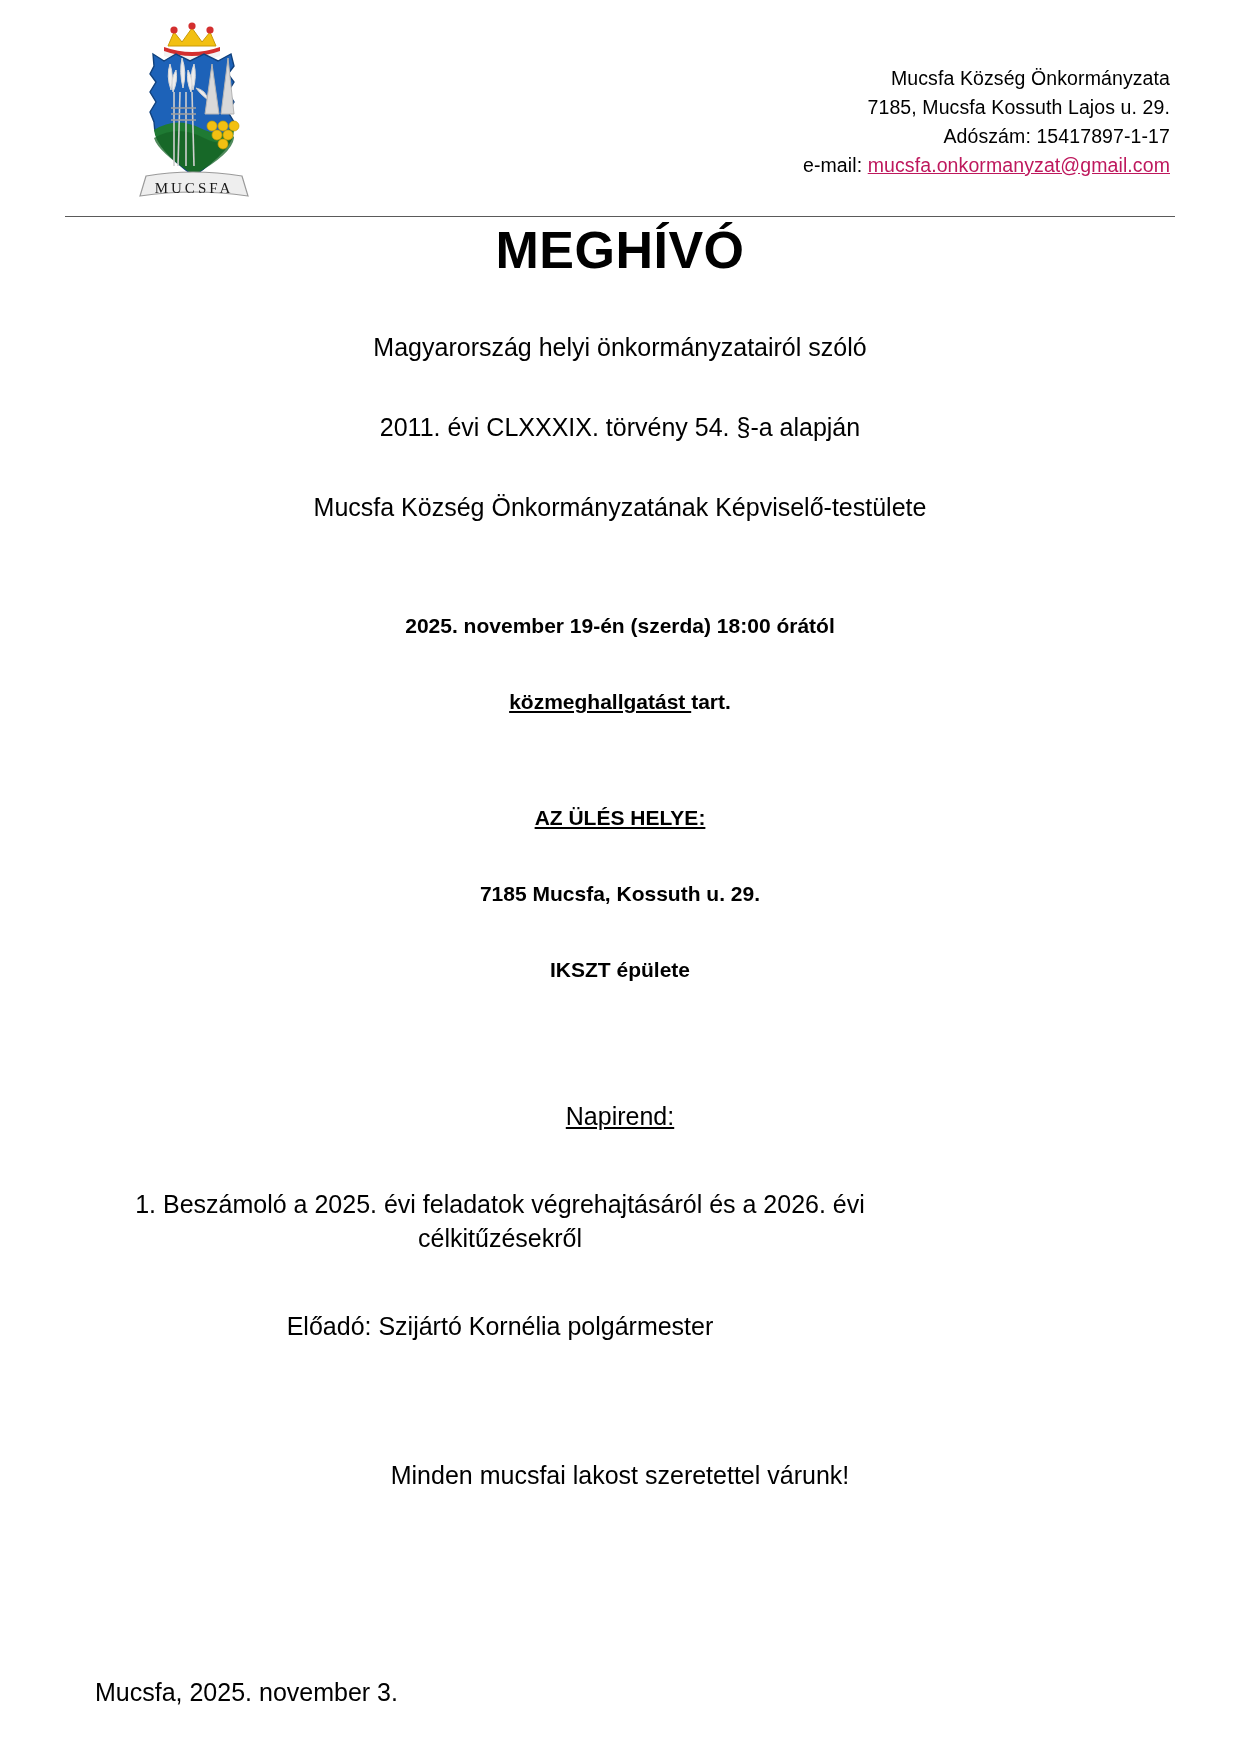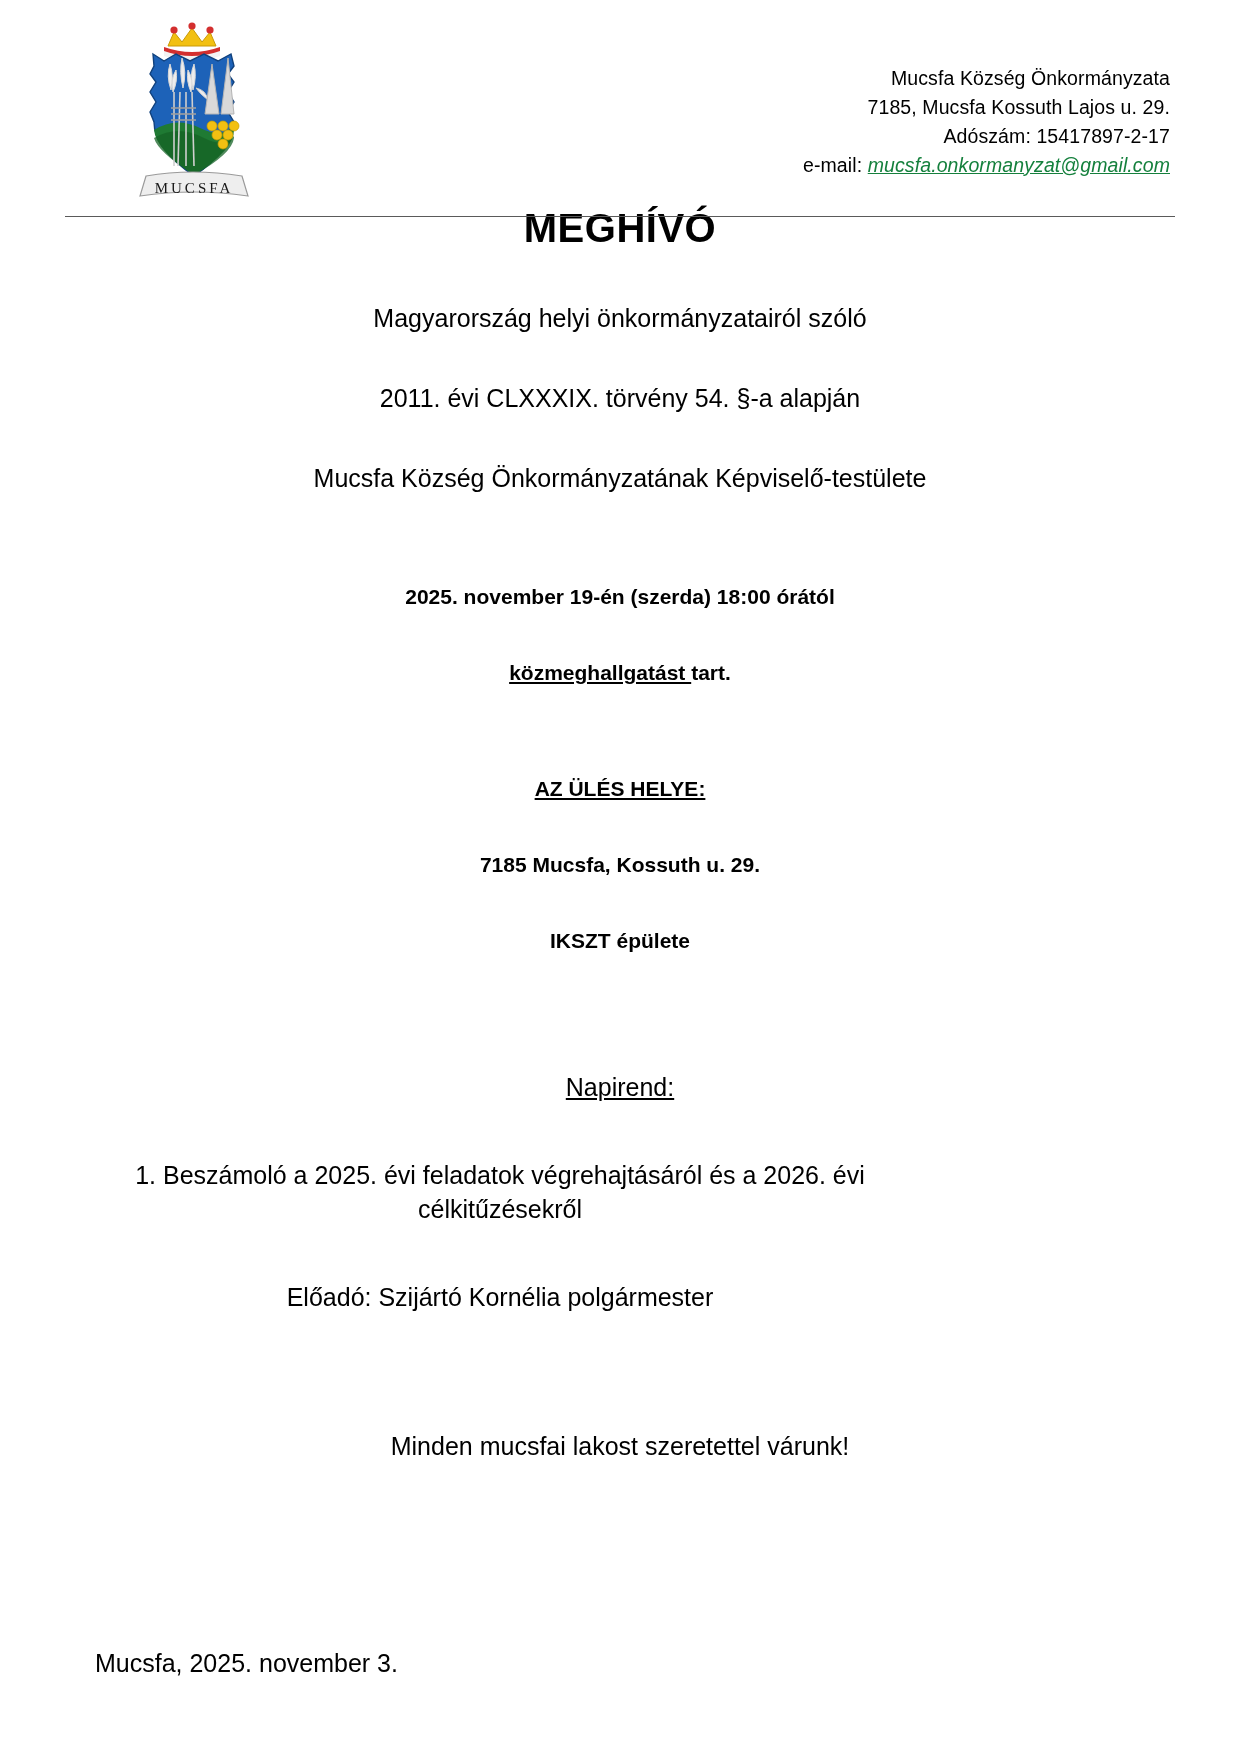--- a/index.html
+++ b/index.html
@@ -45,45 +45,44 @@
   .header-text {
     flex: 1 1 auto;
     text-align: right;
     padding-top: 52px;
     font-size: 19.5px;
     line-height: 1.48;
     letter-spacing: 0.1px;
   }
   .header-text div { white-space: nowrap; }
   .email-link {
-    color: #15803d;
+    color: #be185d;
     text-decoration: underline;
     cursor: pointer;
-    font-style: italic;
   }
 
   .rule {
     position: absolute;
     left: 65px;
     right: 65px;
     top: 216px;
     border-top: 1.3px solid #5a5a5a;
   }
 
   
   .body {
     padding: 0 95px;
     box-sizing: border-box;
   }
   .doc-title {
     text-align: center;
-    font-size: 40px;
+    font-size: 52px;
     font-weight: bold;
     letter-spacing: 0.5px;
-    margin-top: 6px;
+    margin-top: 20px;
     margin-bottom: 0;
   }
   .ctr {
     text-align: center;
     font-size: 25px;
     line-height: 1.0;
   }
   .ctr-b {
     text-align: center;
     font-size: 21px;
@@ -172,21 +171,21 @@
         </g>
 
         <path d="M26 158 Q72 150 122 158 L128 178 Q74 170 20 178 Z" fill="#eeeeee" stroke="#9a9a9a" stroke-width="1.2"></path>
         <text x="74" y="175" text-anchor="middle" font-family="'Liberation Serif', serif" font-size="15" letter-spacing="3" fill="#1a1a1a">MUCSFA</text>
       </svg>
     </div>
 
     <div class="header-text">
       <div>Mucsfa Község Önkormányzata</div>
       <div>7185, Mucsfa Kossuth Lajos u. 29.</div>
-      <div>Adószám: 15417897-2-17</div>
+      <div>Adószám: 15417897-1-17</div>
       <div><span>e-mail: </span><span class="email-link">mucsfa.onkormanyzat@gmail.com</span></div>
     </div>
   </div>
 
   <div class="rule"></div>
 
   <div class="body">
 
     <div class="doc-title">MEGHÍVÓ</div>
 

